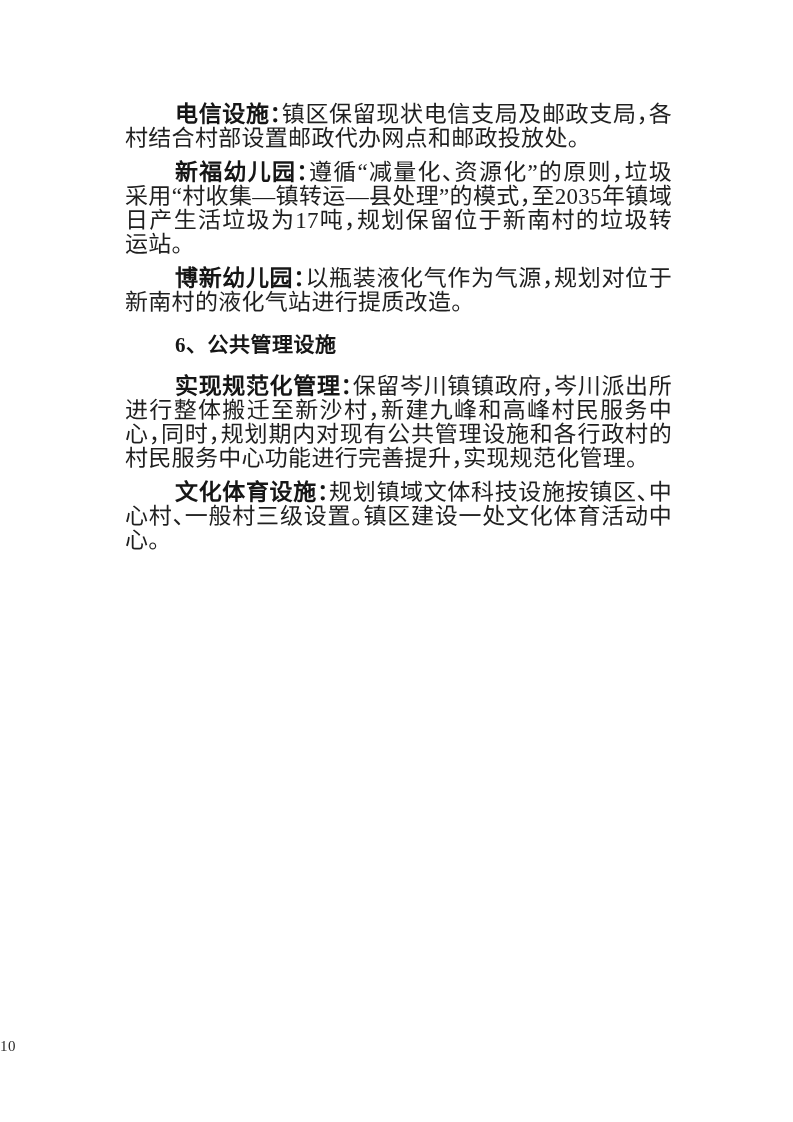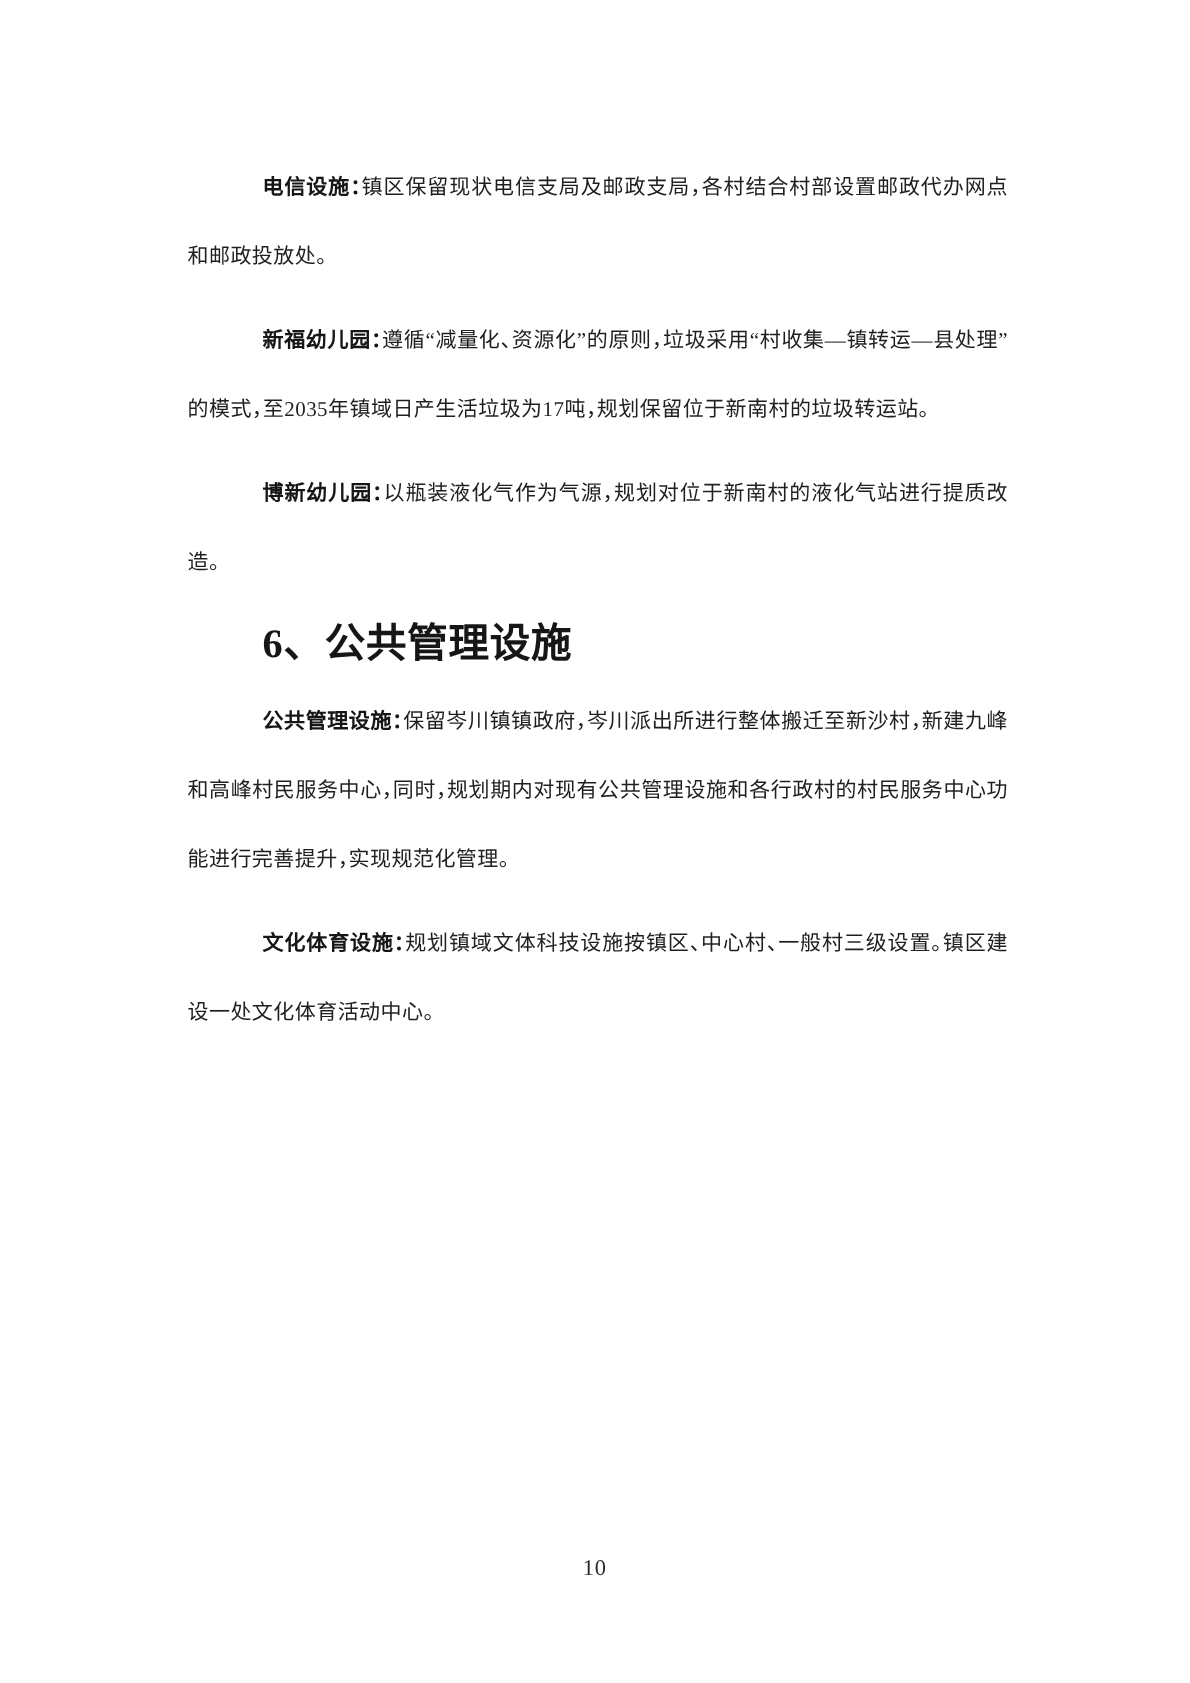--- a/index.html
+++ b/index.html
@@ -16,48 +16,47 @@
     font-family: "Liberation Serif", "DejaVu Serif", serif;
     color: #1f1f1f;
   }
   .content {
     position: absolute;
     left: 125px;
     top: 103px;
     width: 547px;
   }
   .para {
-    font-size: 14px;
-    line-height: 46px;
+    font-size: 23px;
+    line-height: 24px;
     letter-spacing: 0.3px;
     text-align: justify;
     text-justify: inter-character;
     text-indent: 50px;
     margin: 0 0 10px 0;
     font-feature-settings: "halt" 1;
   }
   .para .lead {
     font-weight: 700;
     color: #161616;
   }
   .heading {
-    font-size: 27px;
+    font-size: 21px;
     line-height: 40px;
     letter-spacing: 0.5px;
     font-weight: 700;
     color: #161616;
     text-indent: 50px;
     margin: 0 0 10px 0;
   }
   .footer {
     position: absolute;
     left: 0;
     top: 1037px;
     width: 100%;
-    text-align: center;
   }
   .page-number {
     font-size: 15px;
     color: #2a2a2a;
     letter-spacing: 0.5px;
   }
 </style>
 </head>
 <body>
 
@@ -65,21 +64,21 @@
   <div class="content">
 
     <p class="para"><span class="lead">电信设施：</span><span>镇区保留现状电信支局及邮政支局，各村结合村部设置邮政代办网点和邮政投放处。</span></p>
 
     <p class="para"><span class="lead">新福幼儿园：</span><span>遵循“减量化、资源化”的原则，垃圾采用“村收集—镇转运—县处理”的模式，至2035年镇域日产生活垃圾为17吨，规划保留位于新南村的垃圾转运站。</span></p>
 
     <p class="para"><span class="lead">博新幼儿园：</span><span>以瓶装液化气作为气源，规划对位于新南村的液化气站进行提质改造。</span></p>
 
     <h2 class="heading">6、公共管理设施</h2>
 
-    <p class="para"><span class="lead">公共管理设施：</span><span>保留岑川镇镇政府，岑川派出所进行整体搬迁至新沙村，新建九峰和高峰村民服务中心，同时，规划期内对现有公共管理设施和各行政村的村民服务中心功能进行完善提升，实现规范化管理。</span></p>
+    <p class="para"><span class="lead">实现规范化管理：</span><span>保留岑川镇镇政府，岑川派出所进行整体搬迁至新沙村，新建九峰和高峰村民服务中心，同时，规划期内对现有公共管理设施和各行政村的村民服务中心功能进行完善提升，实现规范化管理。</span></p>
 
 
     <p class="para"><span class="lead">文化体育设施：</span><span>规划镇域文体科技设施按镇区、中心村、一般村三级设置。镇区建设一处文化体育活动中心。</span></p>
 
   </div>
 
   <div class="footer">
     <span class="page-number">10</span>
   </div>
 </div>

